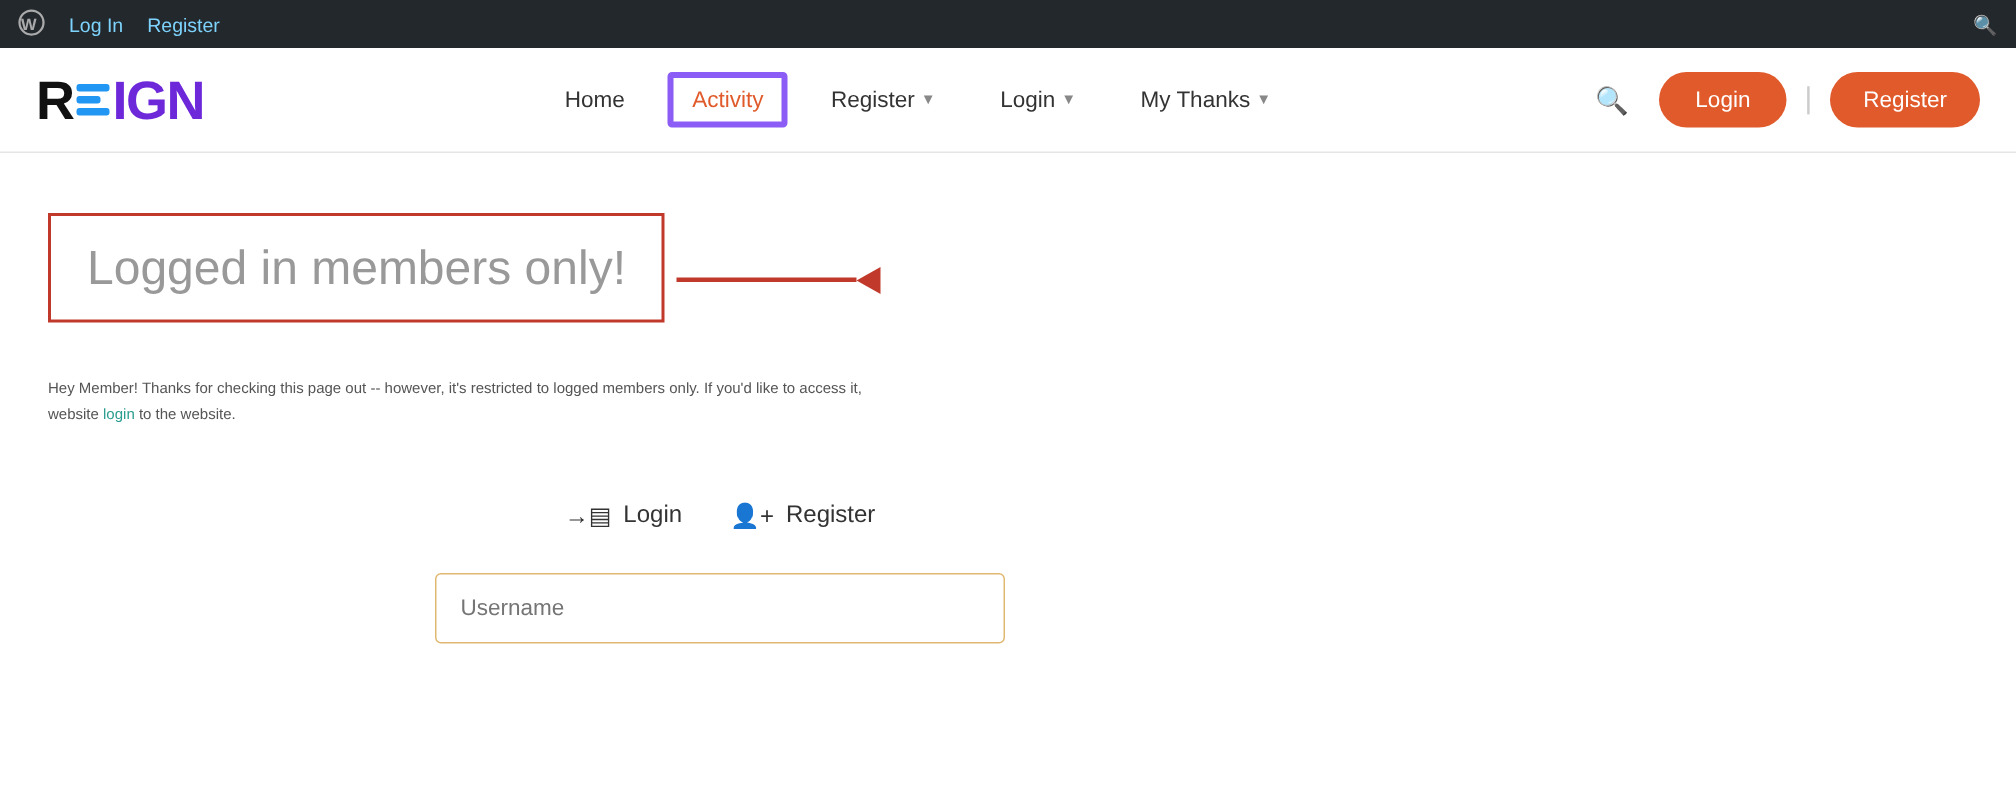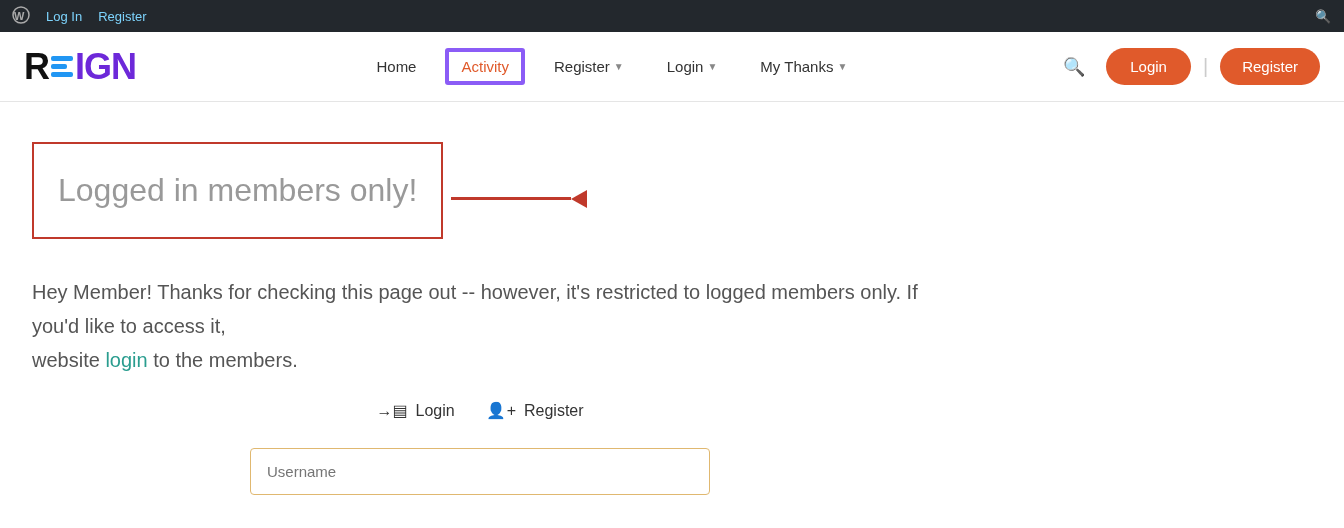--- a/index.html
+++ b/index.html
@@ -123,21 +123,21 @@
     
     .main-content {
       padding: 40px 32px;
       max-width: 960px;
     }
 
     
     .members-only-box {
       border: 2px solid #c0392b;
       display: inline-block;
-      padding: 28px 24px;
+      padding: 16px 24px;
       margin-bottom: 16px;
       position: relative;
     }
     .members-only-box h2 {
       font-size: 32px;
       font-weight: 300;
       color: #999;
     }
     .arrow-line {
       width: 120px;
@@ -152,24 +152,24 @@
       height: 0;
       border-top: 9px solid transparent;
       border-bottom: 9px solid transparent;
       border-right: 16px solid #c0392b;
       display: inline-block;
       vertical-align: middle;
     }
 
     
     .message-text {
-      font-size: 20px;
+      font-size: 10px;
       color: #555;
       line-height: 1.7;
-      margin-bottom: 24px;
+      margin-bottom: 49px;
     }
     .message-text a {
       color: #2a9d8f;
       text-decoration: none;
     }
 
     
     .action-buttons {
       display: flex;
       justify-content: center;
@@ -191,21 +191,21 @@
     .form-section {
       display: flex;
       justify-content: center;
     }
     .username-field {
       border: 1px solid #e0b870;
       border-radius: 4px;
       padding: 14px 16px;
       font-size: 15px;
       color: #c9a84c;
-      width: 460px;
+      width: 380px;
       outline: none;
     }
   </style>
 </head>
 <body>
 
 <div class="admin-bar">
   <span>
     <svg class="wp-logo" viewBox="0 0 18 18" fill="#fff">
       <circle cx="9" cy="9" r="8" fill="none" stroke="#aaa" stroke-width="1.5"></circle>
@@ -274,21 +274,21 @@
     <div style="display:inline-flex;align-items:center;margin-left:8px;">
       <div class="arrow-line"></div>
       <div class="arrow-head"></div>
     </div>
   </div>
 
   <p class="message-text">
     <span>Hey Member! Thanks for checking this page out -- however, it's restricted to logged members only. If you'd like to access it,</span><br>
     <span>website</span>
     <a href="#">login</a>
-    <span>to the members.</span>
+    <span>to the website.</span>
   </p>
 
   <div class="action-buttons">
     <button class="action-btn">
       <span>→▤</span>
       <span>Login</span>
     </button>
     <button class="action-btn">
       <span>👤+</span>
       <span>Register</span>

